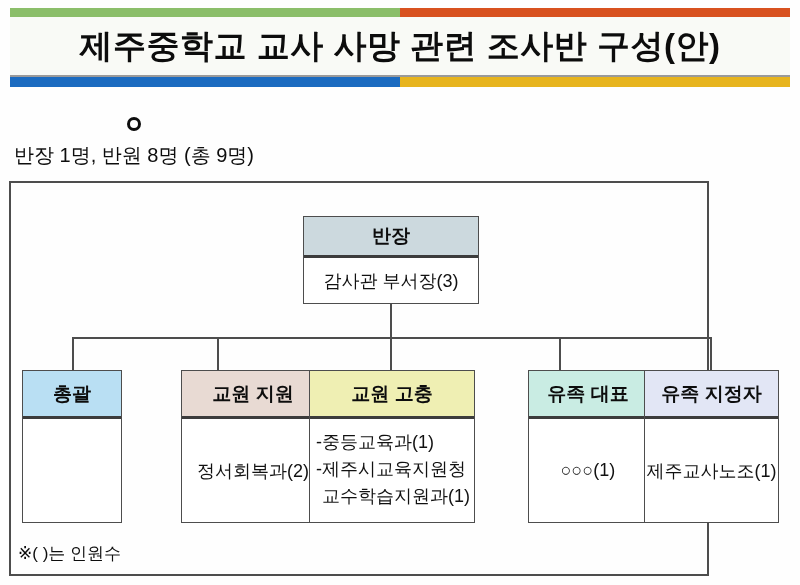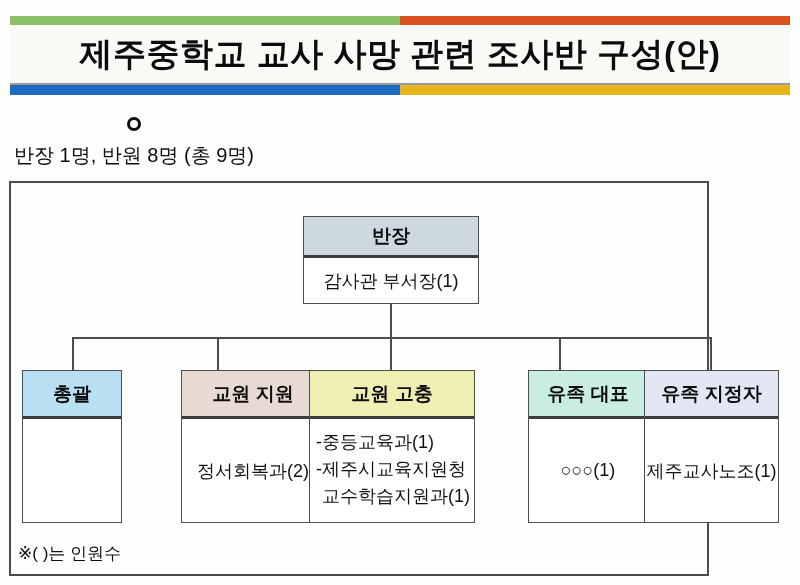--- a/index.html
+++ b/index.html
@@ -6,21 +6,21 @@
   html, body { width: 800px; height: 585px; }
   body {
     position: relative;
     background: #fefefe;
     font-family: "Liberation Sans", "DejaVu Sans", sans-serif;
     color: #111;
     overflow: hidden;
   }
 
   
-  .banner { position: absolute; left: 10px; top: 16px; width: 780px; }
+  .banner { position: absolute; left: 10px; top: 8px; width: 780px; }
   .bar { display: flex; width: 100%; }
   .bar-top { height: 9px; }
   .bar-bottom { height: 10px; }
   .bar-half { width: 50%; height: 100%; }
   .banner-panel {
     height: 58px;
     background: #f9faf6;
     display: flex; align-items: center; justify-content: center;
   }
   .banner-title {
@@ -127,21 +127,21 @@
 
 <div class="summary-line">
   <span class="bullet-circle"></span>
   <span>반장 1명, 반원 8명 (총 9명)</span>
 </div>
 
 <div class="chart">
 
   <div class="org-box root-box">
     <div class="org-header" style="background-color: rgb(204, 217, 222);">반장</div>
-    <div class="org-body">감사관 부서장(1)</div>
+    <div class="org-body">감사관 부서장(3)</div>
   </div>
 
   <div class="cline v-root"></div>
   <div class="cline h-main"></div>
   <div class="cline drop d-0"></div>
   <div class="cline drop d-1"></div>
   <div class="cline drop d-3"></div>
   <div class="cline drop d-4"></div>
 
   <div class="org-box branch-box bb-0">

